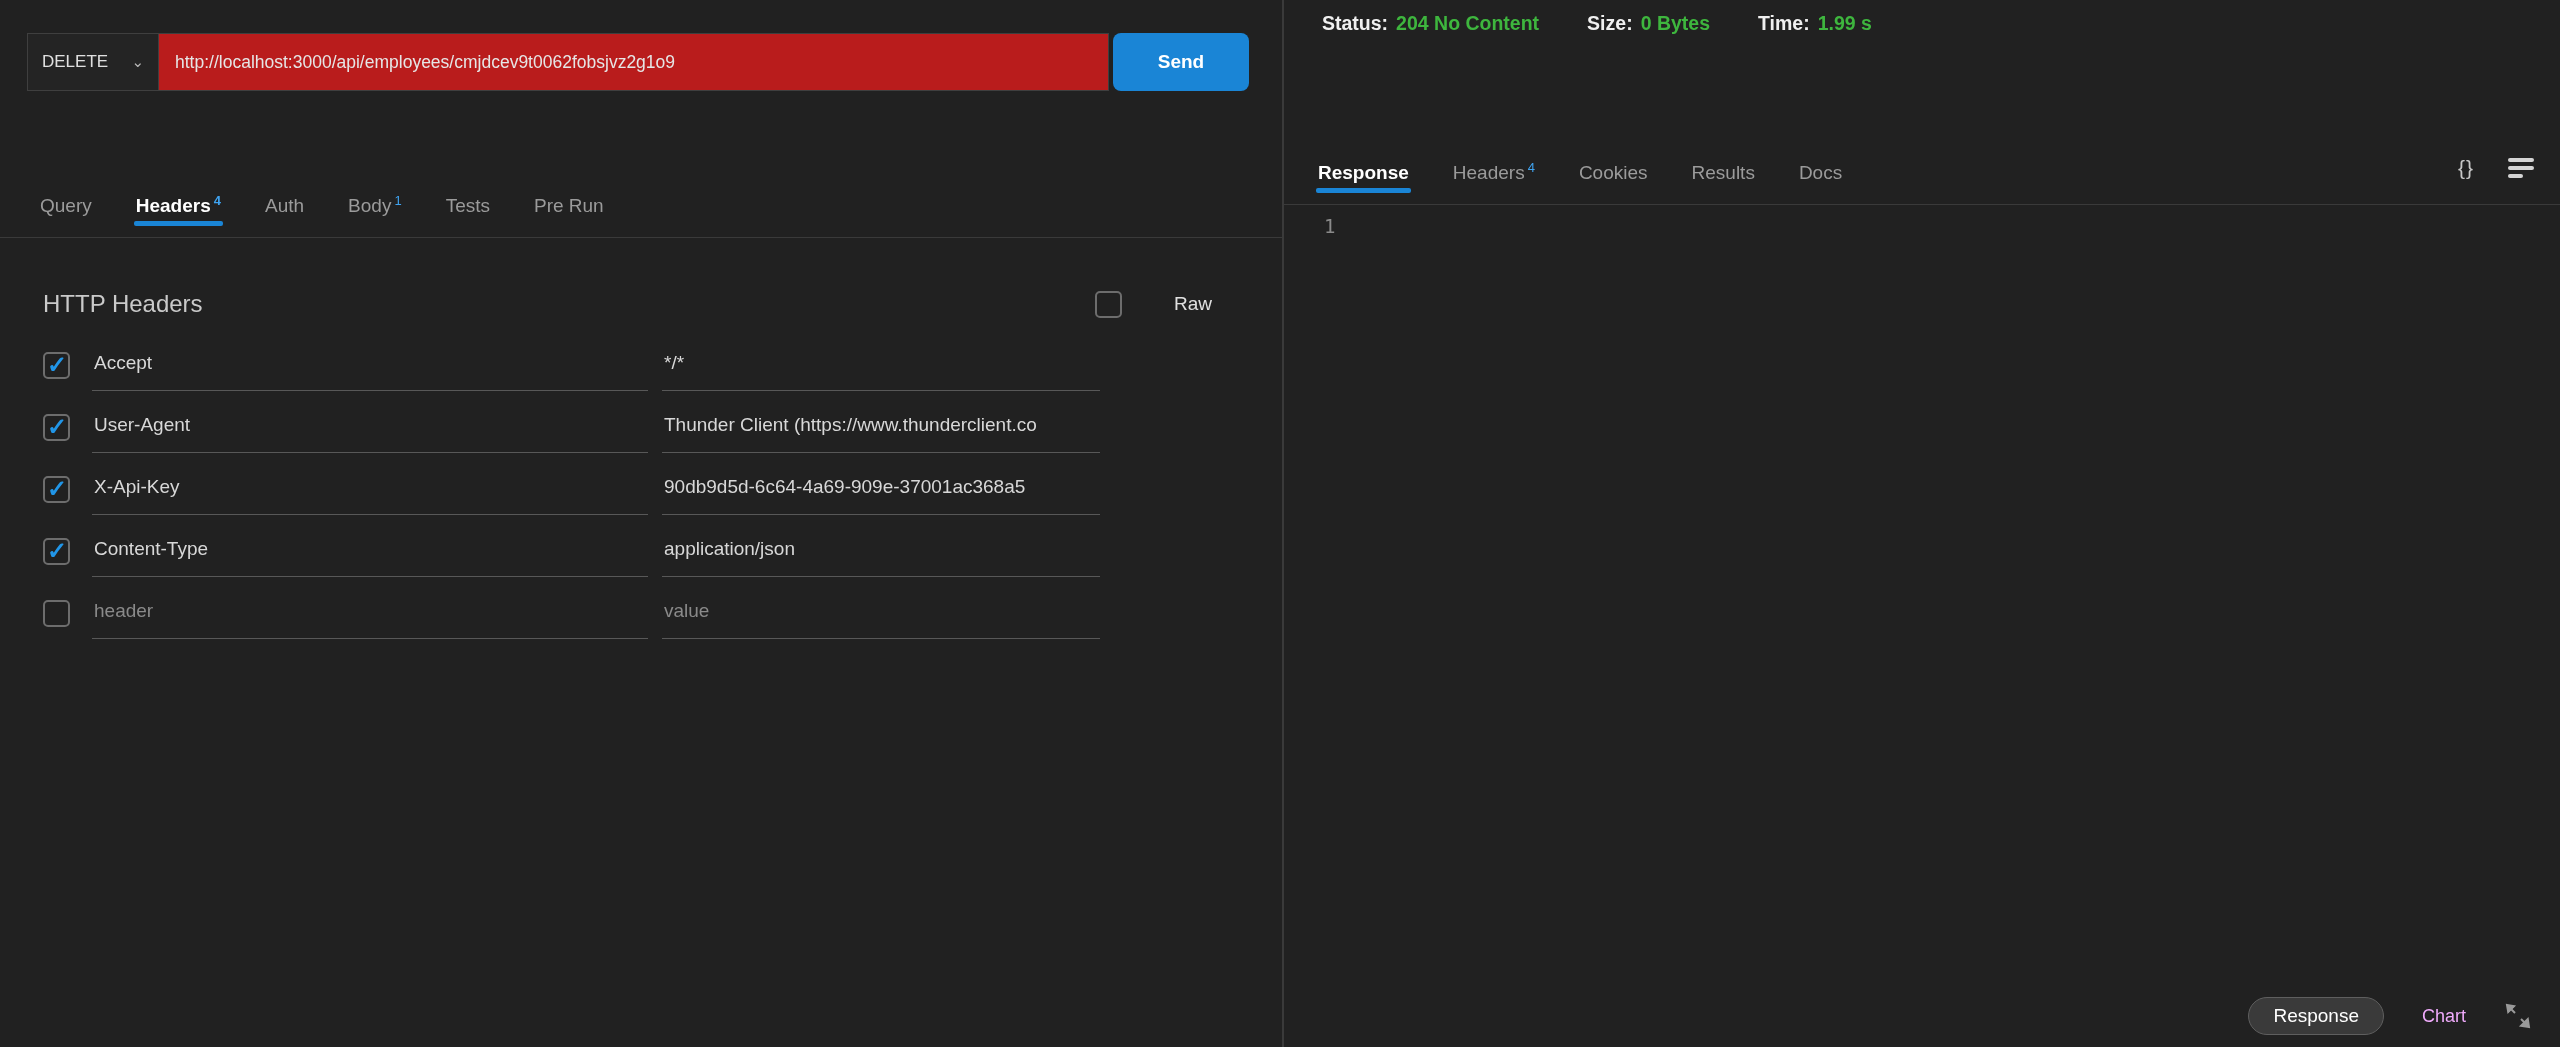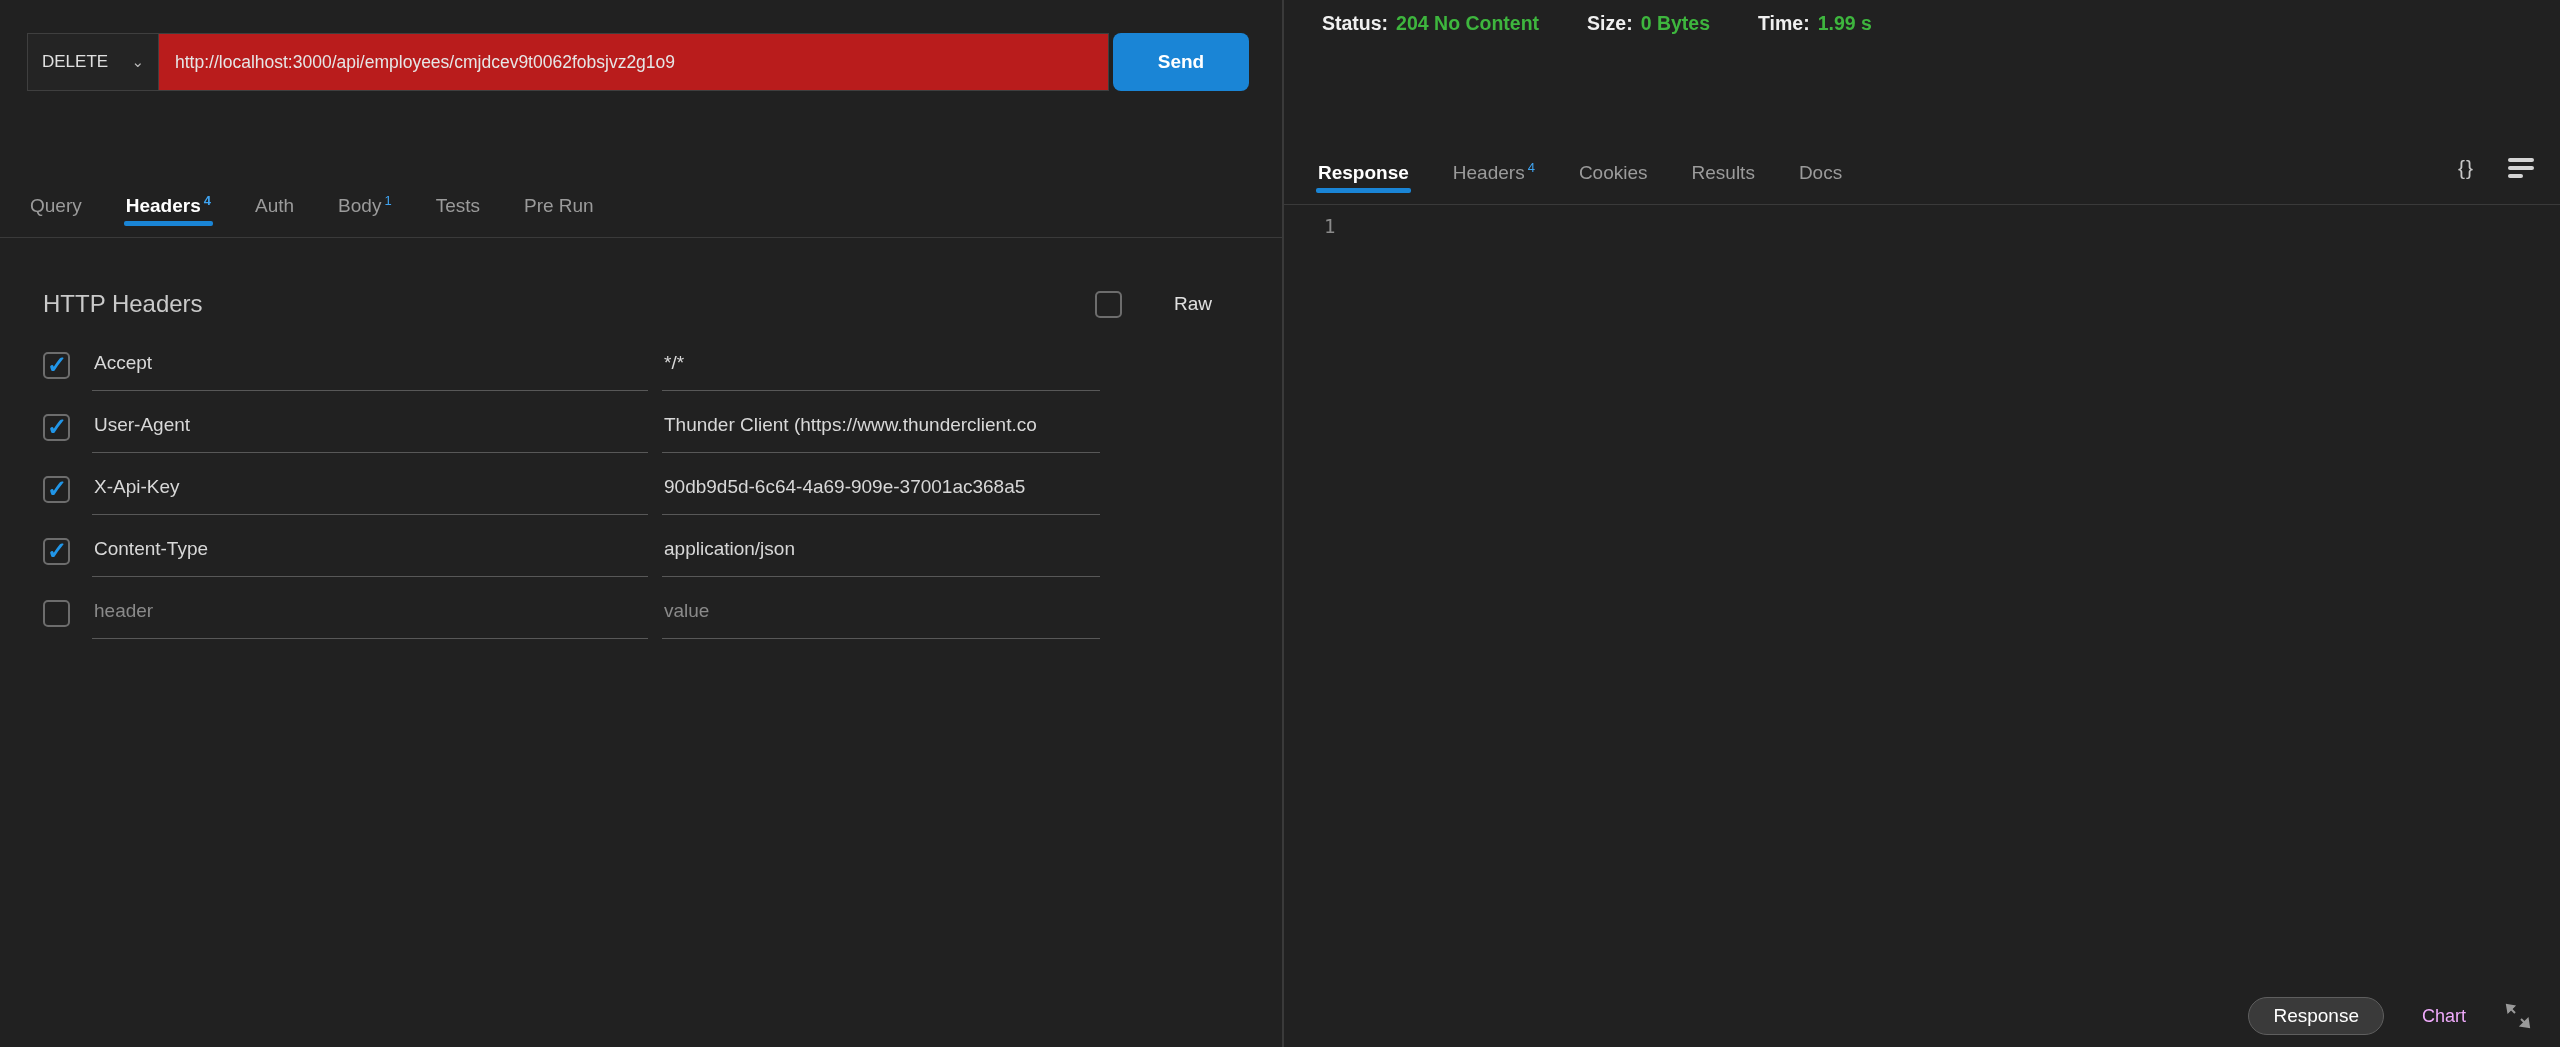--- a/index.html
+++ b/index.html
@@ -17,21 +17,21 @@
     font-size:17px; color:#e0e0e0; cursor:pointer; }
   .method-box .chev { color:#bcbcbc; font-size:15px; }
   .url-input { width:950px; background:#b91c1c; border:1px solid #3f3f3f; border-left:none;
     display:flex; align-items:center; padding:0 16px; font-size:17.5px; color:#e6e6e6;
     white-space:nowrap; overflow:hidden; }
   .send-btn { width:136px; margin-left:4px; background:#1a85d6; color:#ffffff;
     border:none; font-size:19px; font-weight:600; border-radius:8px; cursor:pointer;
     font-family:"Liberation Sans", sans-serif; }
 
   .tabs { display:flex; align-items:flex-end; gap:44px; height:77px;
-    border-bottom:1px solid #3a3a3a; padding-left:30px; position:relative; }
+    border-bottom:1px solid #3a3a3a; padding-left:40px; position:relative; }
   .tab { position:relative; padding-bottom:20px; font-size:19px; color:#9b9b9b;
     cursor:pointer; white-space:nowrap; }
   .tab sup { color:#3fa3f0; font-size:13px; margin-left:3px; }
   .tab.active { color:#ffffff; font-weight:600; }
   .tab.active::after { content:""; position:absolute; left:-2px; right:-2px; bottom:11px;
     height:5px; background:#1a85d6; border-radius:2px; }
   .tabs .spacer { flex:1; }
   .tab-icons { display:flex; align-items:center; gap:34px; padding:0 26px 24px 0; }
   .braces-icon { font-size:21px; color:#c8c8c8; letter-spacing:1px; cursor:pointer; }
   .lines-icon { display:flex; flex-direction:column; gap:4px; cursor:pointer; }

